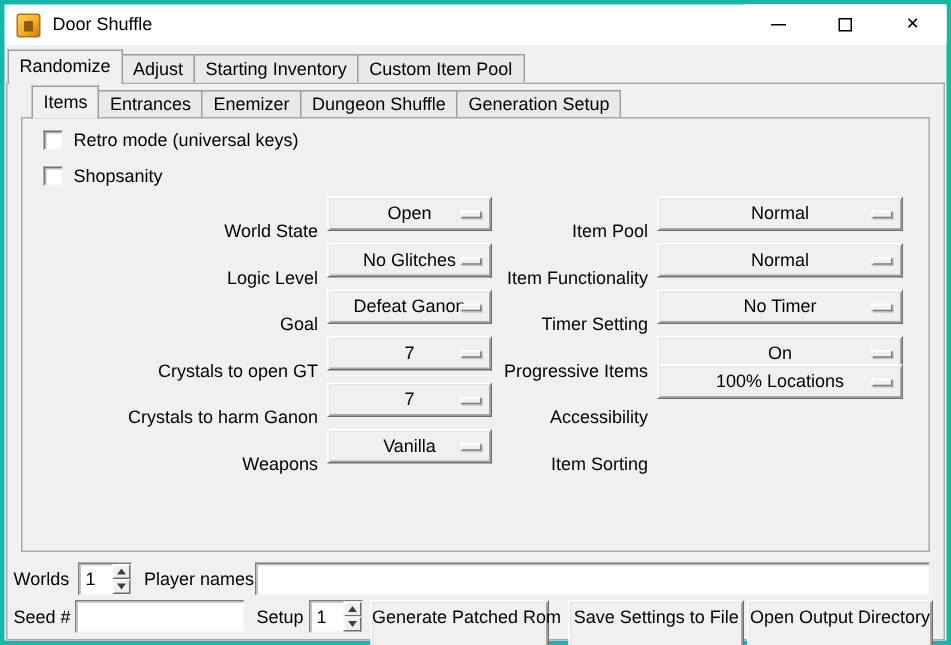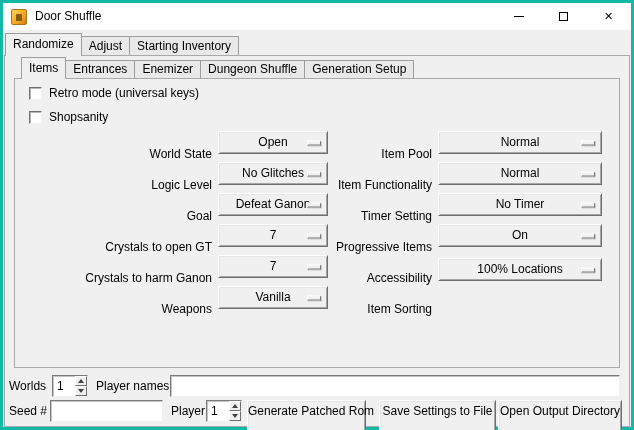--- a/index.html
+++ b/index.html
@@ -151,20 +151,21 @@
     </div>
   </div>
 
   <div class="client"></div>
 
   <div class="page-frame page-primary"></div>
   <div class="tabstrip tabstrip-primary">
     <div class="tab active">Randomize</div>
     <div class="tab">Adjust</div>
     <div class="tab">Starting Inventory</div>
+    <div class="tab">Custom Item Pool</div>
   </div>
 
   <div class="page-frame page-secondary"></div>
   <div class="tabstrip tabstrip-secondary">
     <div class="tab active">Items</div>
     <div class="tab">Entrances</div>
     <div class="tab">Enemizer</div>
     <div class="tab">Dungeon Shuffle</div>
     <div class="tab">Generation Setup</div>
   </div>
@@ -221,21 +222,21 @@
     <span>On</span>
     <span class="indicator"></span>
   </div>
 
   <div class="opt-label lbl-l" style="top:255px;">Crystals to harm Ganon</div>
   <div class="optmenu btn-l" style="top:255px;">
     <span>7</span>
     <span class="indicator"></span>
   </div>
   <div class="opt-label lbl-r" style="top:255px;">Accessibility</div>
-  <div class="optmenu btn-r" style="top:258px;">
+  <div class="optmenu btn-r" style="top:243px;">
     <span>100% Locations</span>
     <span class="indicator"></span>
   </div>
 
   <div class="opt-label lbl-l" style="top:286px;">Weapons</div>
   <div class="optmenu btn-l" style="top:286px;">
     <span>Vanilla</span>
     <span class="indicator"></span>
   </div>
   <div class="opt-label lbl-r" style="top:286px;">Item Sorting</div>
@@ -250,21 +251,21 @@
       <div class="spin-btn spin-down">
           <div class="tri-down"></div>
         </div>
     </div>
   </div>
   <div class="static-label" style="left:96px; top:375px;">Player names</div>
   <input class="entry" style="left: 170px; top: 375px; width: 450px;" value="">
 
   <div class="static-label" style="left:9px; top:400px;">Seed #</div>
   <input class="entry" style="left: 50px; top: 400px; width: 113px;" value="">
-  <div class="static-label" style="left:171px; top:400px;">Player</div>
+  <div class="static-label" style="left:171px; top:400px;">Setup</div>
   <div class="spinbox" style="left:206px; top:400px; width:36px;">
     <input class="spin-input" value="1" style="">
     <div class="spin-arrows">
       <div class="spin-btn spin-up">
           <div class="tri-up"></div>
         </div>
       <div class="spin-btn spin-down">
           <div class="tri-down"></div>
         </div>
     </div>

